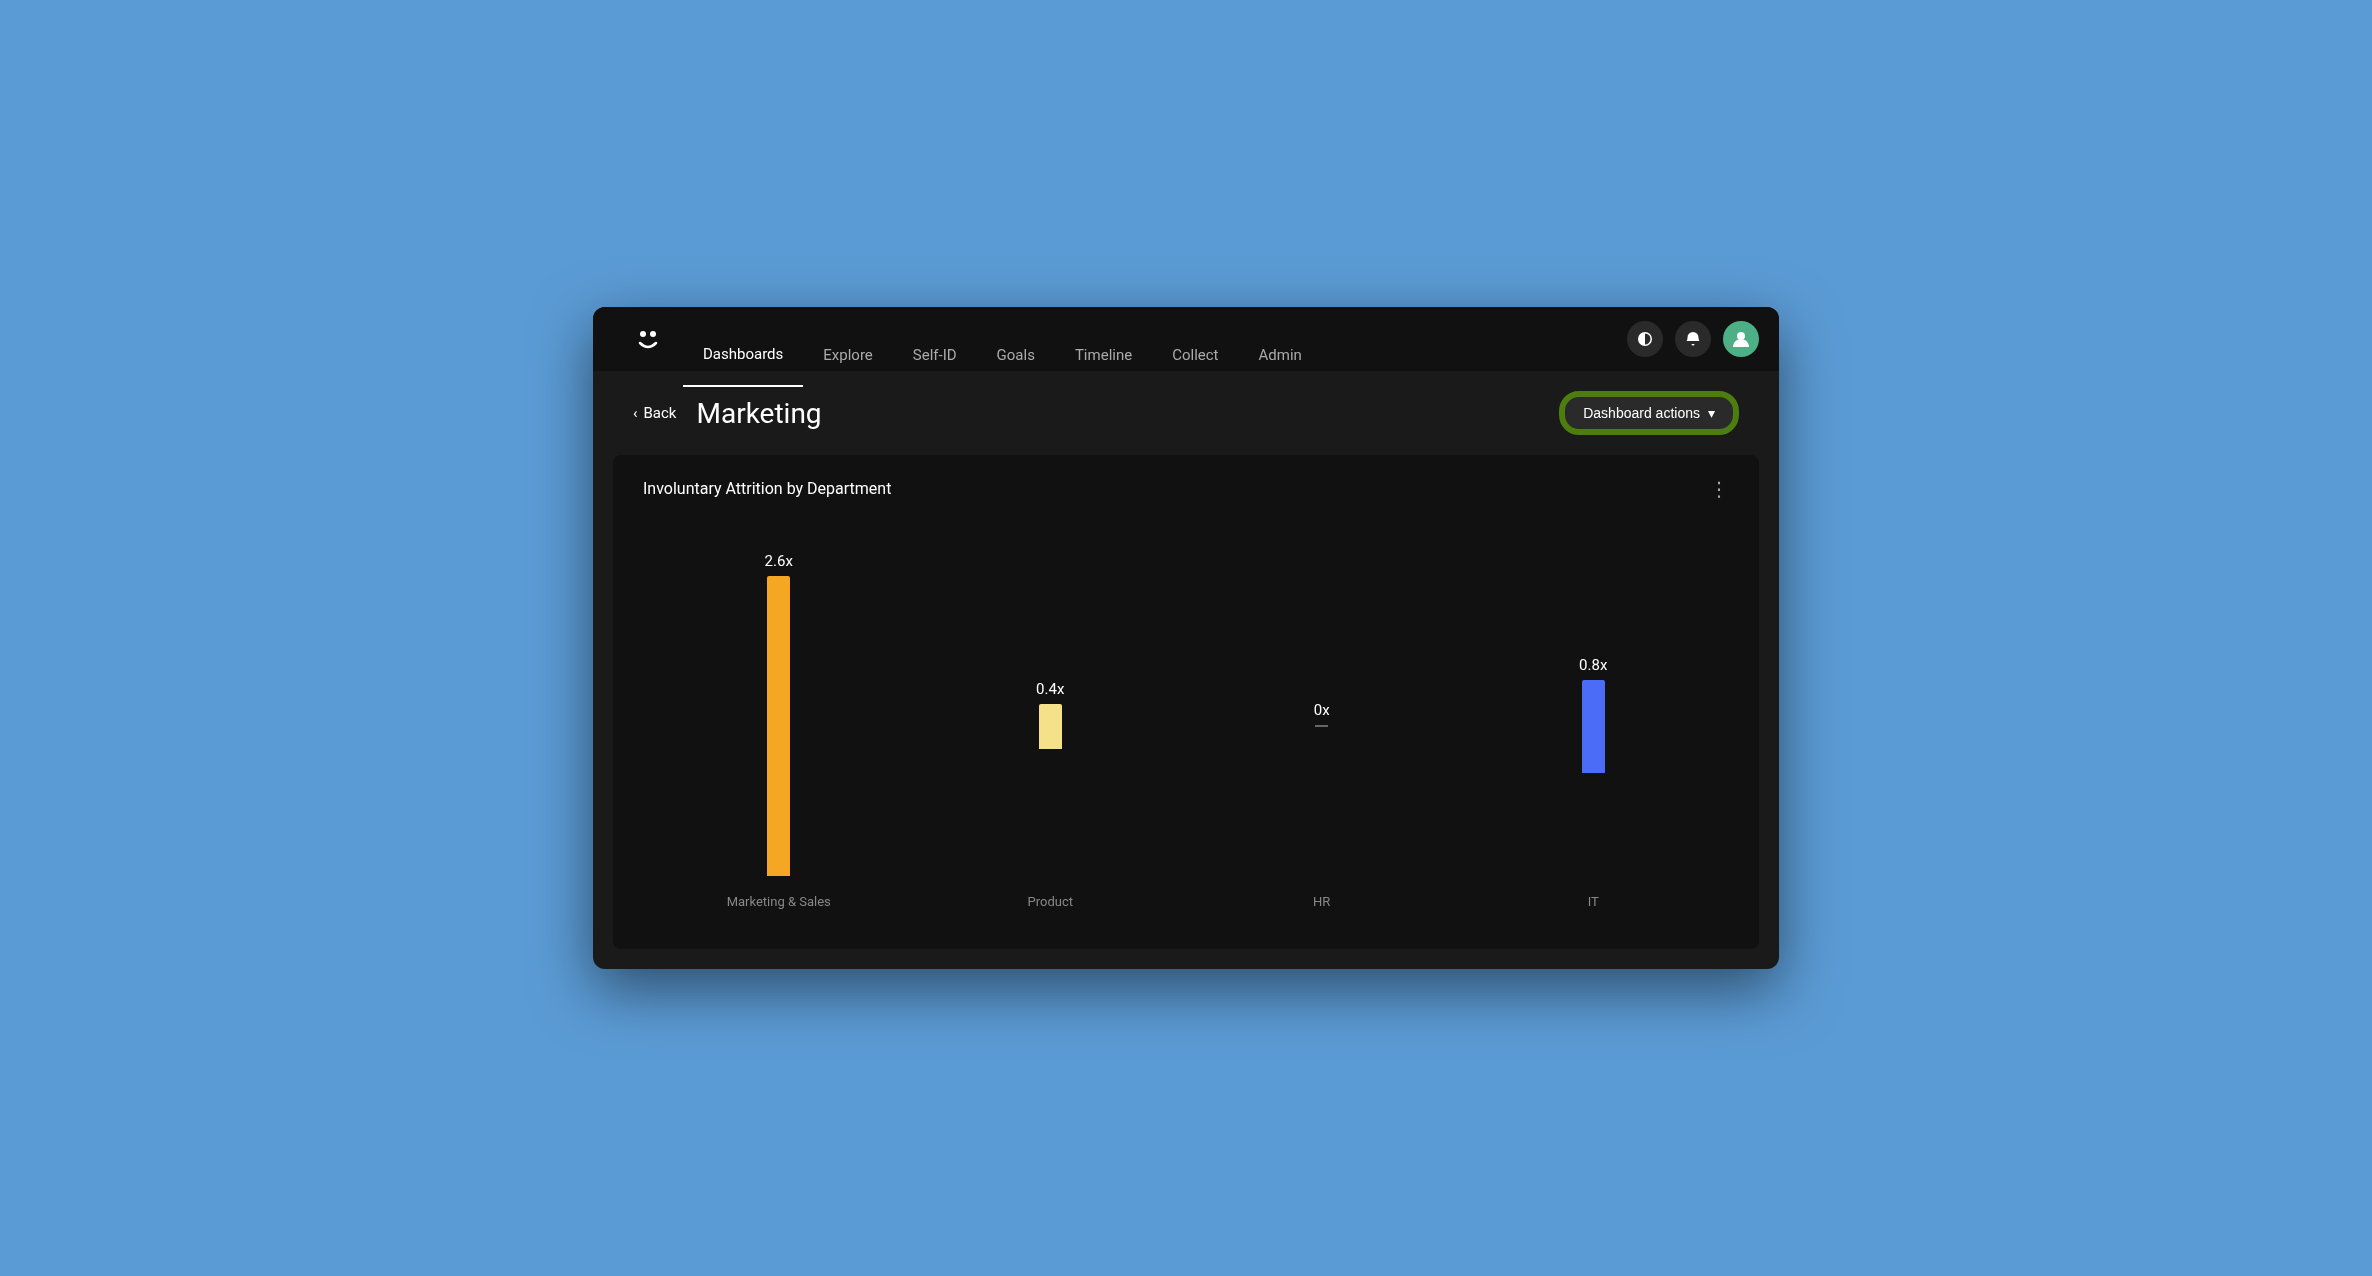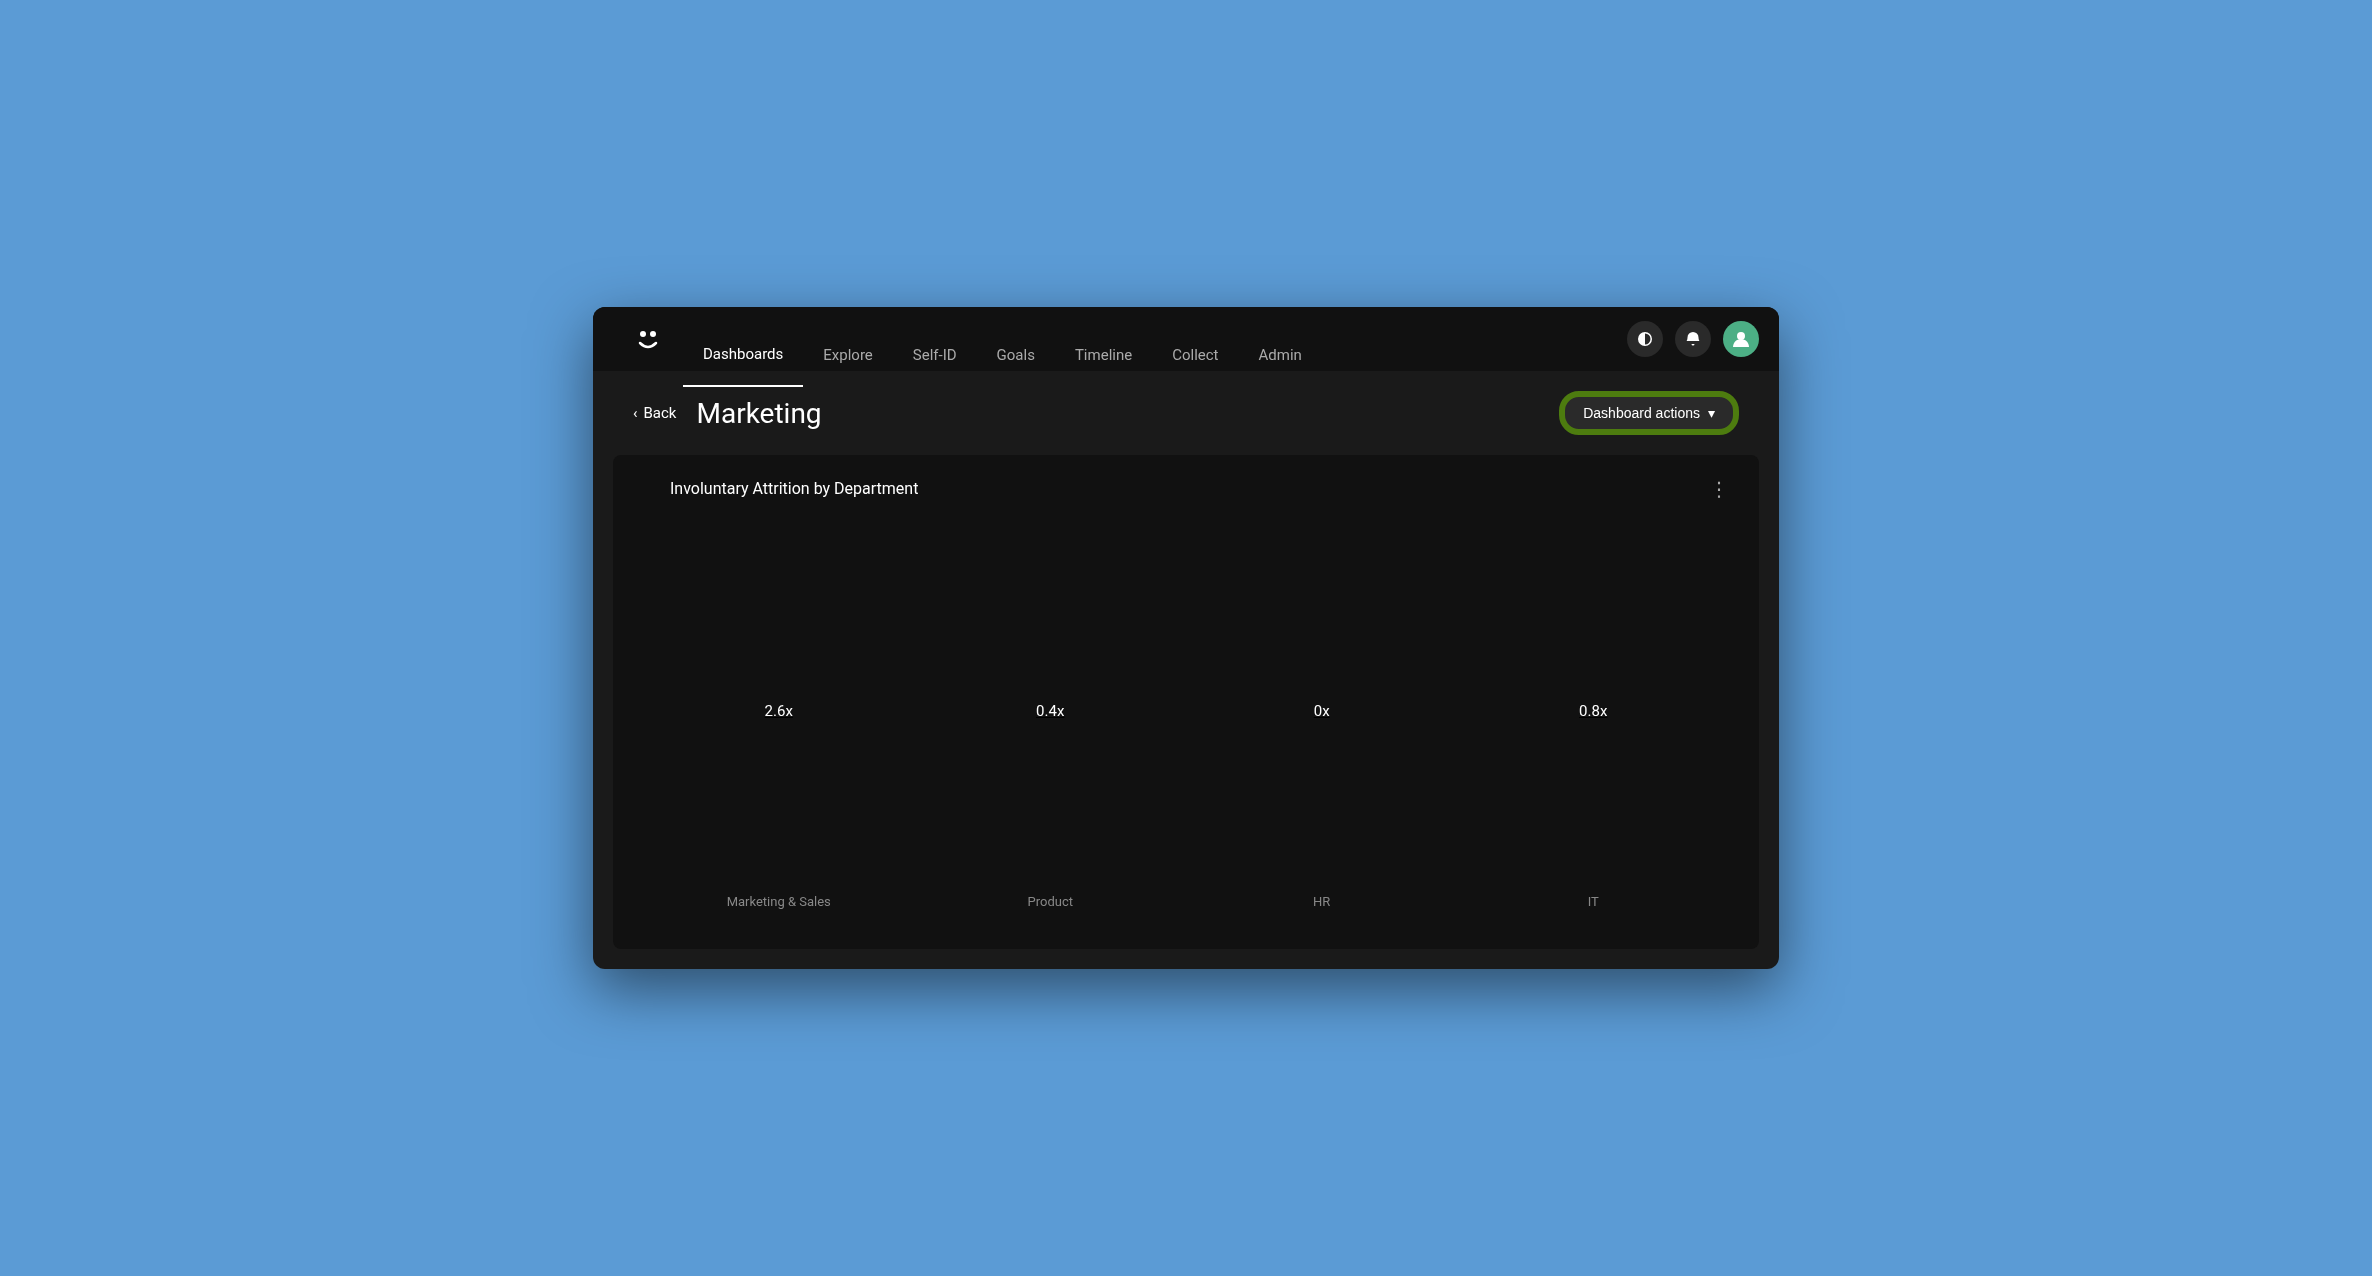--- a/index.html
+++ b/index.html
@@ -152,21 +152,20 @@
       display: flex;
       justify-content: space-between;
       align-items: flex-start;
       margin-bottom: 30px;
     }
 
     .chart-title {
       color: white;
       font-size: 16px;
       font-weight: 400;
-      margin-left: 27px;
     }
 
     .chart-menu-btn {
       color: #aaa;
       font-size: 20px;
       cursor: pointer;
       line-height: 1;
     }
 
     
@@ -200,25 +199,24 @@
 
     .bar-label {
       color: #888;
       font-size: 13px;
       margin-top: 10px;
       text-align: center;
     }
 
     .bar-group-inner {
       display: flex;
-      flex-direction: row;
+      flex-direction: column;
       align-items: center;
       justify-content: center;
       height: 340px;
-      text-decoration: underline;
     }
   </style>
 </head>
 <body>
 
 <div class="app-window">
 
   <nav class="nav-bar">
     <div class="logo-area">
       <svg class="logo-icon" viewBox="0 0 36 36" fill="none">

